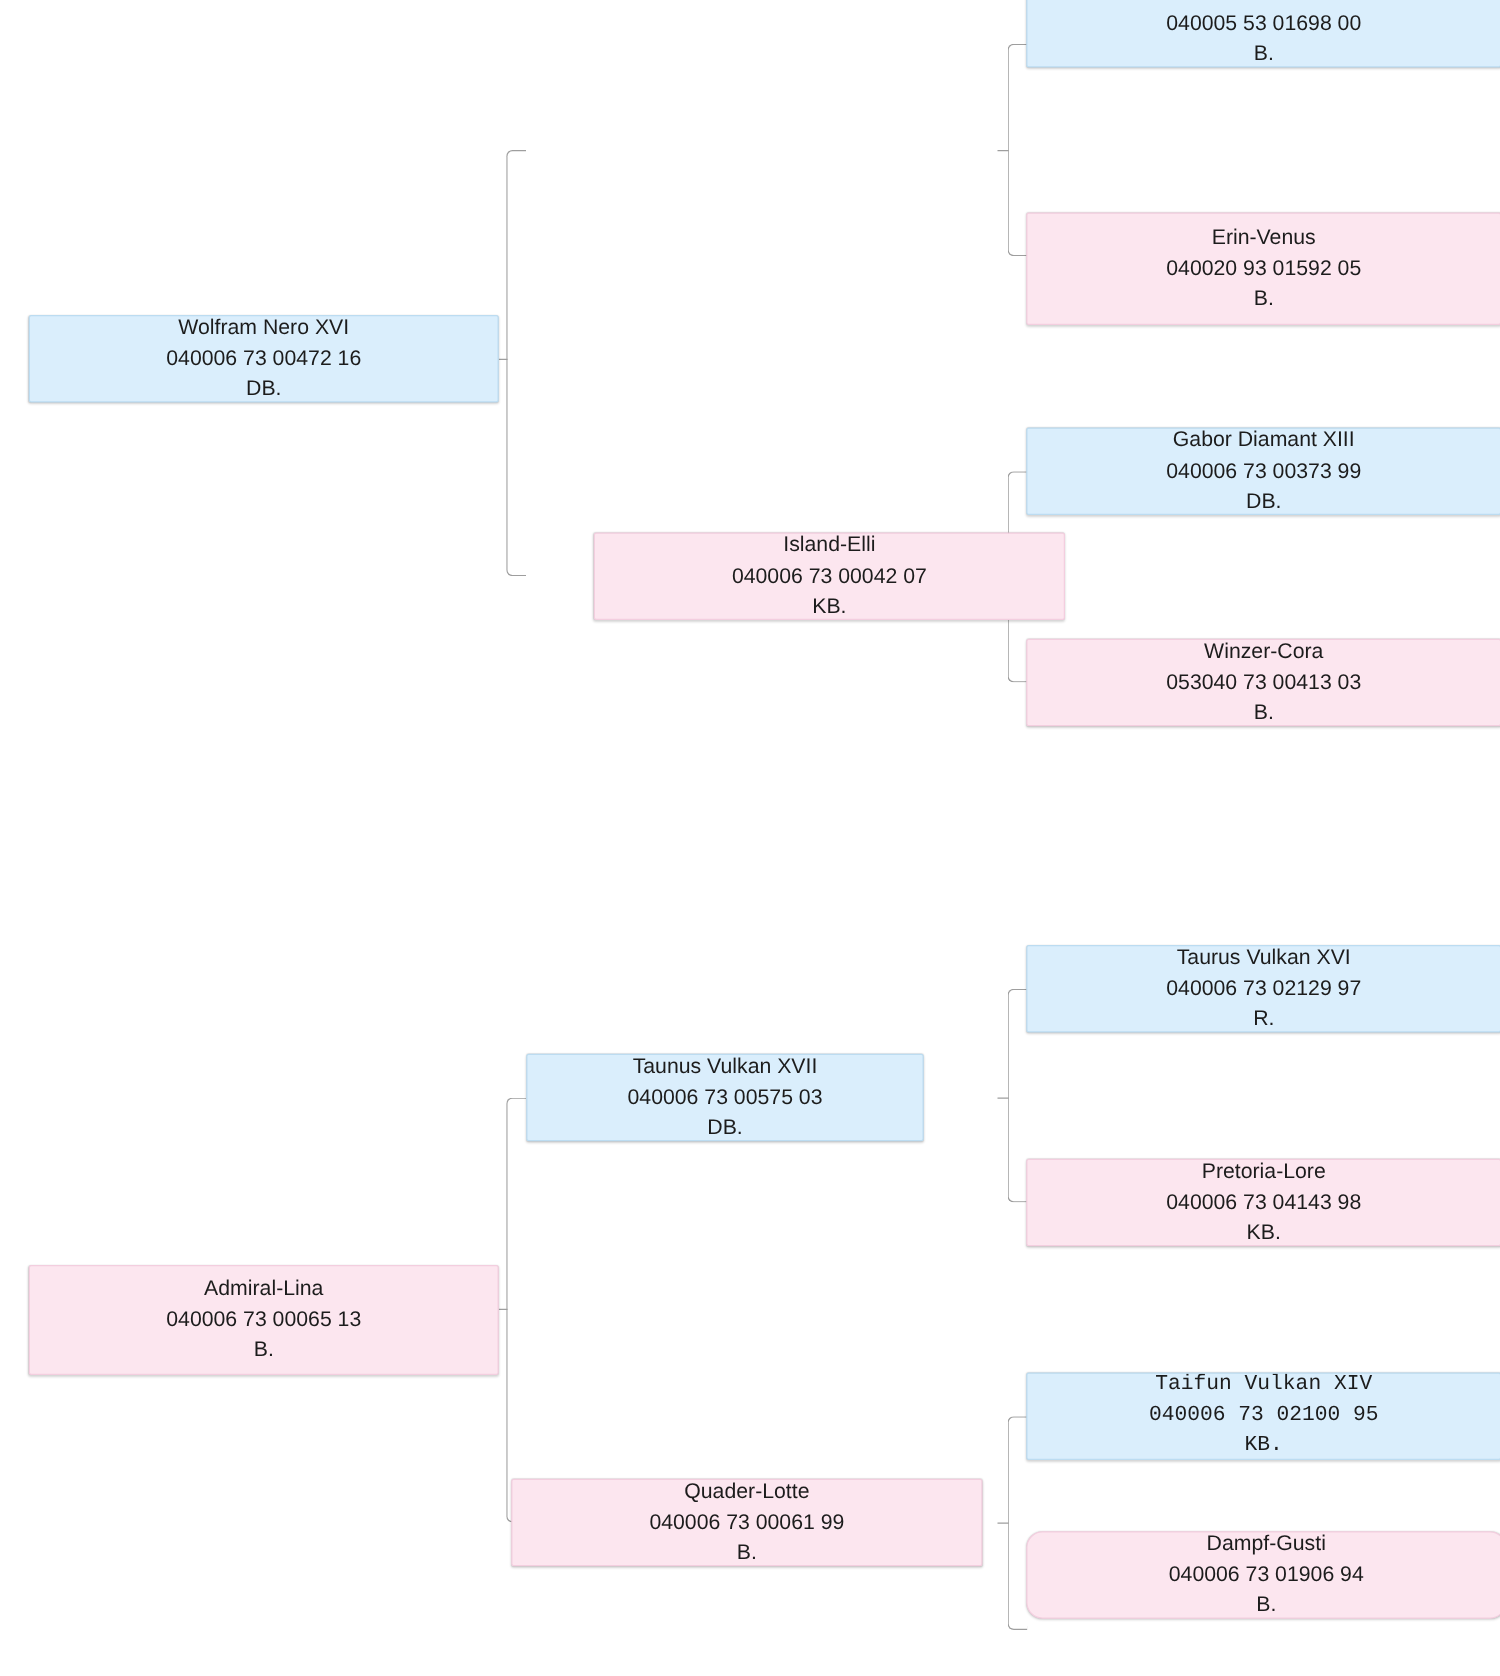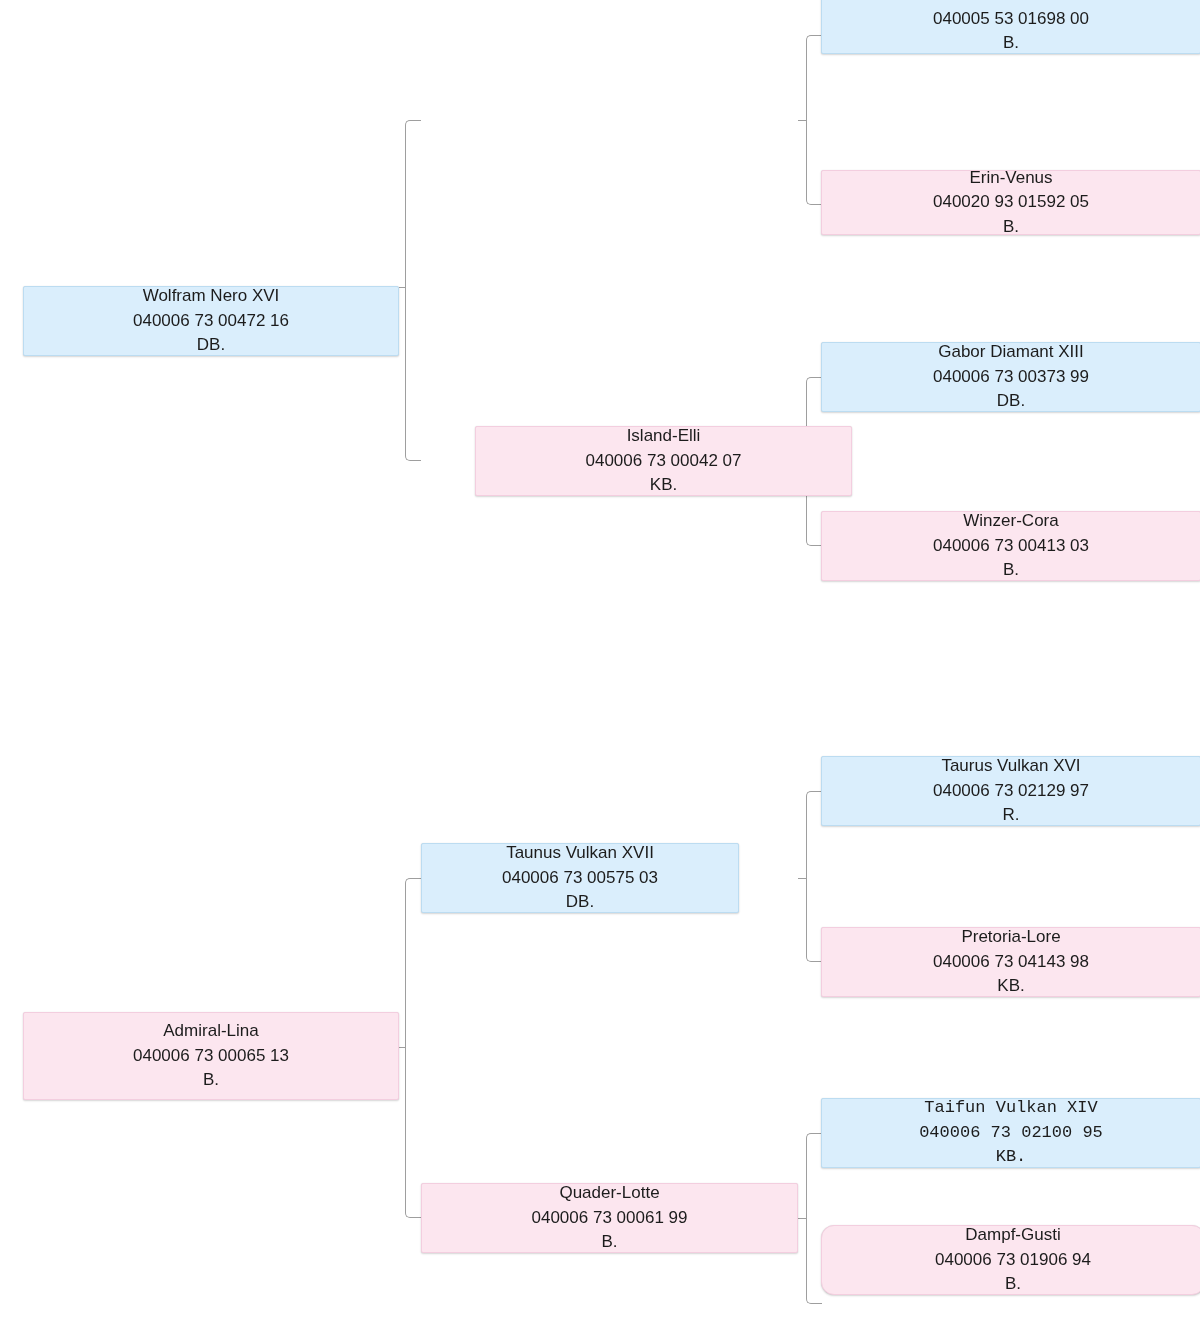--- a/index.html
+++ b/index.html
@@ -83,21 +83,21 @@
 
   <div class="stem" style="left:399px; top:1047px; width:7px;"></div>
   <div class="bracket" style="left:405px; top:878px; width:16px; height:340px;"></div>
 
   <div class="stem" style="left:798px; top:878px; width:9px;"></div>
   <div class="bracket" style="left:806px; top:791px; width:16px; height:171px;"></div>
 
   <div class="stem" style="left:798px; top:1218px; width:9px;"></div>
   <div class="bracket" style="left:806px; top:1133px; width:16px; height:171px;"></div>
 
-  <div class="node male" style="left:23px; top:252px; width:376px; height:70px;margin-top:34px;">
+  <div class="node male" style="left:23px; top:252px; width:376px; height:70px;">
     <span class="name">Wolfram Nero XVI</span>
     <span class="reg">040006 73 00472 16</span>
     <span class="code">DB.</span>
   </div>
 
   <div class="node female" style="left:23px; top:1012px; width:376px; height:88px;">
     <span class="name">Admiral-Lina</span>
     <span class="reg">040006 73 00065 13</span>
     <span class="code">B.</span>
   </div>
@@ -108,47 +108,47 @@
     <span class="reg">040006 73 00042 07</span>
     <span class="code">KB.</span>
   </div>
 
   <div class="node male" style="left:421px; top:843px; width:318px; height:70px;">
     <span class="name">Taunus Vulkan XVII</span>
     <span class="reg">040006 73 00575 03</span>
     <span class="code">DB.</span>
   </div>
 
-  <div class="node female" style="left:421px; top:1183px; width:377px; height:70px;">
+  <div class="node female" style="left:409px; top:1183px; width:377px; height:70px;">
     <span class="name">Quader-Lotte</span>
     <span class="reg">040006 73 00061 99</span>
     <span class="code">B.</span>
   </div>
 
   <div class="node male" style="left:821px; top:-16px; width:380px; height:70px;">
     <span class="name">Wasil Nero XIV</span>
     <span class="reg">040005 53 01698 00</span>
     <span class="code">B.</span>
   </div>
 
-  <div class="node female" style="left:821px; top:170px; width:380px; height:65px;">
+  <div class="node female" style="left:821px; top:170px; width:380px; height:90px;">
     <span class="name">Erin-Venus</span>
     <span class="reg">040020 93 01592 05</span>
     <span class="code">B.</span>
   </div>
 
   <div class="node male" style="left:821px; top:342px; width:380px; height:70px;">
     <span class="name">Gabor Diamant XIII</span>
     <span class="reg">040006 73 00373 99</span>
     <span class="code">DB.</span>
   </div>
 
   <div class="node female" style="left:821px; top:511px; width:380px; height:70px;">
     <span class="name">Winzer-Cora</span>
-    <span class="reg">040006 73 00413 03</span>
+    <span class="reg">053040 73 00413 03</span>
     <span class="code">B.</span>
   </div>
 
   <div class="node male" style="left:821px; top:756px; width:380px; height:70px;">
     <span class="name">Taurus Vulkan XVI</span>
     <span class="reg">040006 73 02129 97</span>
     <span class="code">R.</span>
   </div>
 
   <div class="node female" style="left:821px; top:927px; width:380px; height:70px;align-items:center;">

